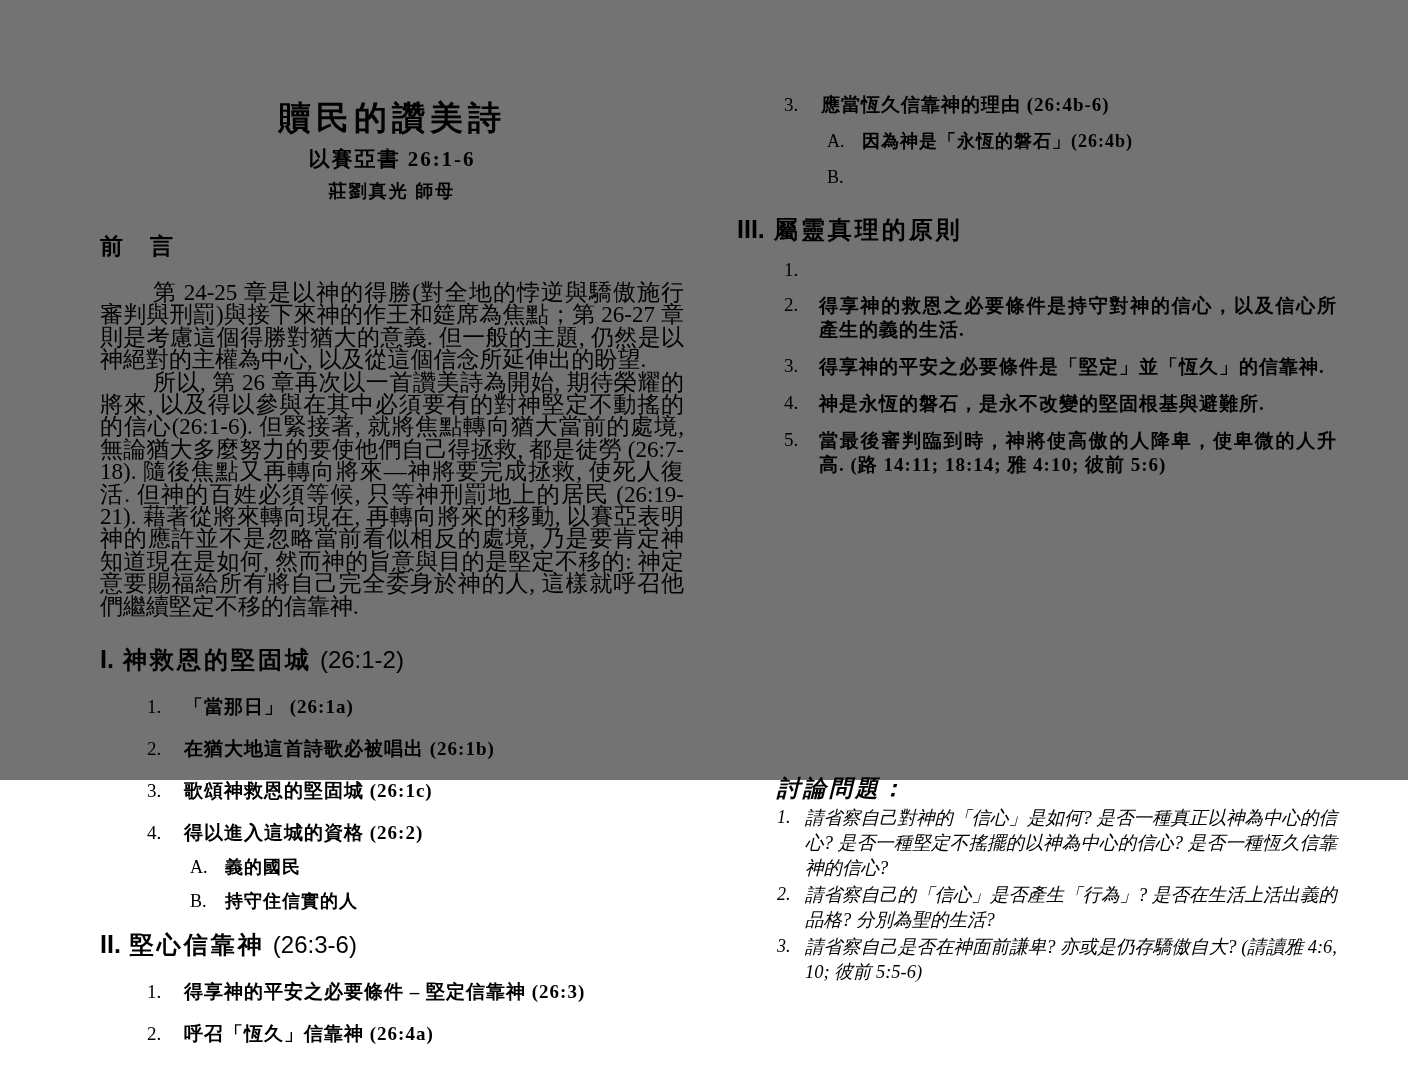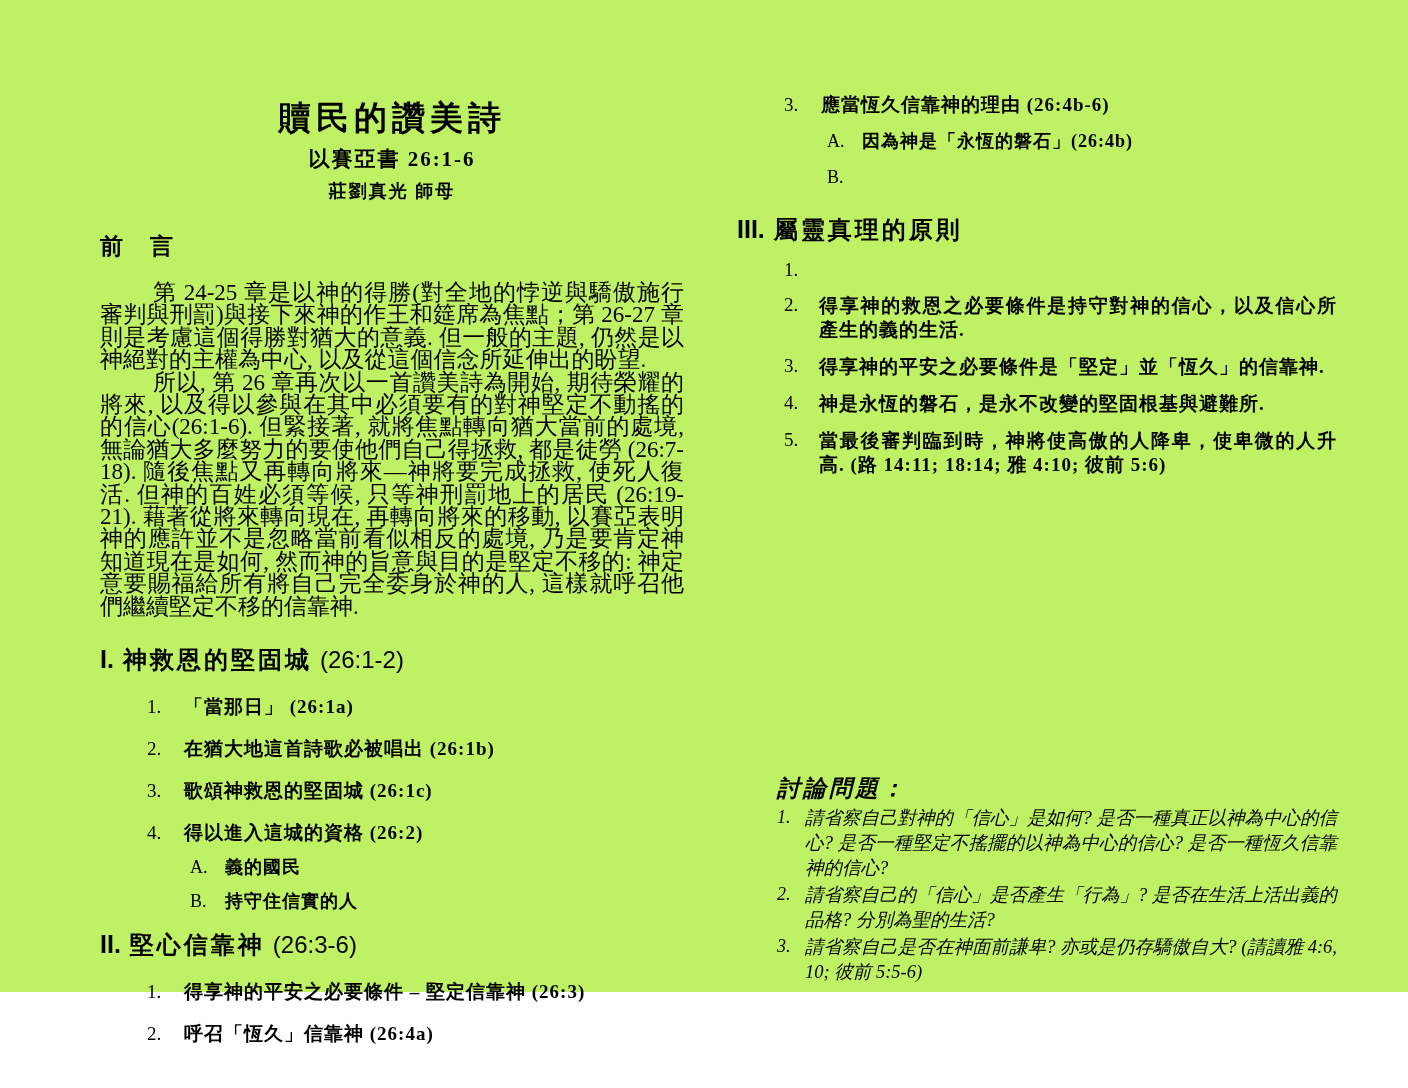--- a/index.html
+++ b/index.html
@@ -3,21 +3,21 @@
 <meta charset="utf-8">
 <style>
   * { margin: 0; padding: 0; box-sizing: border-box; }
   html, body { background: #ffffff; }
   body {
     width: 1408px; height: 1088px;
     font-family: "Liberation Serif", "DejaVu Serif", serif;
     color: #000000;
     overflow: hidden;
   }
-  #page { position: relative; width: 1408px; height: 992px; background: #bef264; }
+  #page { position: relative; width: 1408px; height: 780px; background: #737373; }
 
   .col-left  { position: absolute; left: 100px; top: 98px;  width: 584px; }
   .col-right { position: absolute; left: 737px; top: 88px;  width: 600px; }
 
   
   .doc-header { text-align: center; }
   .doc-title {
     font-size: 33px; font-weight: bold; letter-spacing: 5px;
     line-height: 40px;
   }

